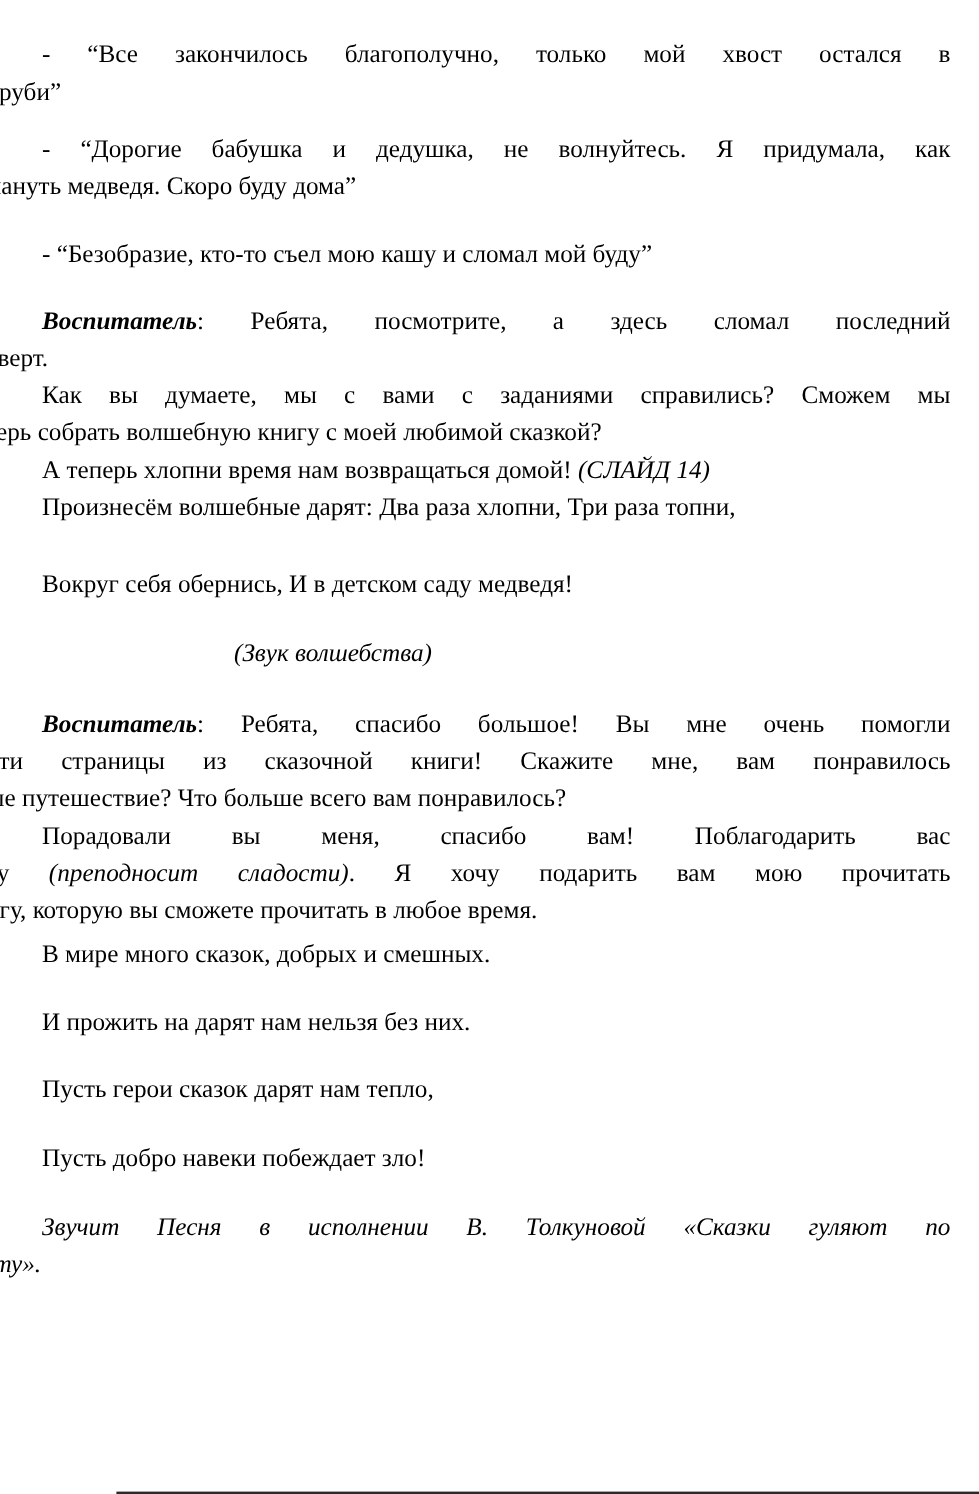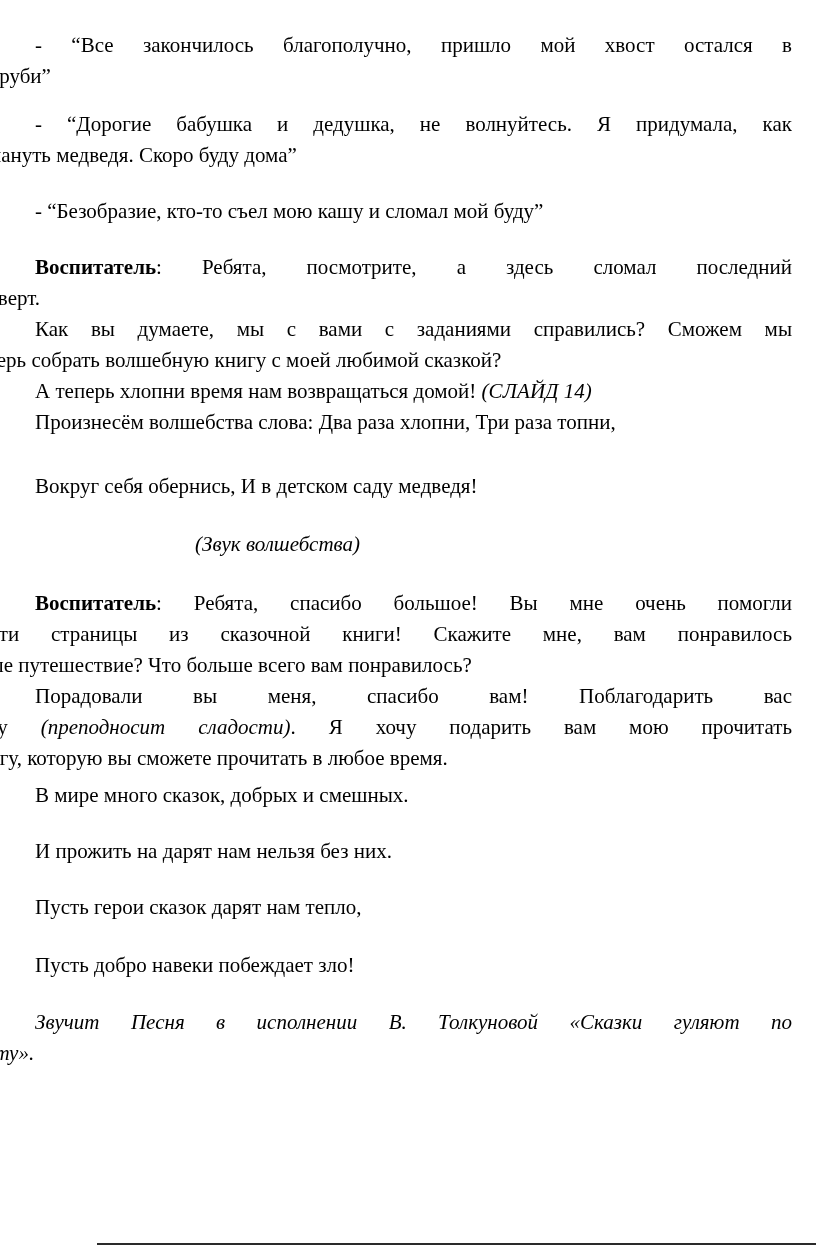--- a/index.html
+++ b/index.html
@@ -34,21 +34,21 @@
   }
   .para { margin: 0; padding: 0; }
   .line { display: block; }
   
   .just {
     text-align: justify;
     text-align-last: justify;
   }
   
   .ind { padding-left: 68px; }
-  .bold { font-weight: bold; }
+  .bold { font-weight: bold; font-style: italic; }
   .ital { font-style: italic; }
   .centered-note { padding-left: 228px; }
   .mt6  { margin-top: 6px; }
   .mt17 { margin-top: 17px; }
   .mt25 { margin-top: 25px; }
   .mt26 { margin-top: 26px; }
   .mt27 { margin-top: 27px; }
   .mt28 { margin-top: 28px; }
   .mt33 { margin-top: 33px; }
   .page-separator {
@@ -60,21 +60,21 @@
     background: #2a2a2a;
   }
 </style>
 </head>
 <body>
 
 <div class="page">
   <div class="content">
 
     <div class="para">
-      <div class="line just ind"><span>- “Все закончилось благополучно, пришло мой хвост остался в</span></div>
+      <div class="line just ind"><span>- “Все закончилось благополучно, только мой хвост остался в</span></div>
       <div class="line"><span>проруби”</span></div>
     </div>
 
     <div class="para mt17">
       <div class="line just ind"><span>- “Дорогие бабушка и дедушка, не волнуйтесь. Я придумала, как</span></div>
       <div class="line"><span>обмануть медведя. Скоро буду дома”</span></div>
     </div>
 
     <div class="para mt25">
       <div class="line ind"><span>- “Безобразие, кто-то съел мою кашу и сломал мой буду”</span></div>
@@ -88,21 +88,21 @@
     <div class="para">
       <div class="line just ind"><span>Как вы думаете, мы с вами с заданиями справились? Сможем мы</span></div>
       <div class="line"><span>теперь собрать волшебную книгу с моей любимой сказкой?</span></div>
     </div>
 
     <div class="para">
       <div class="line ind"><span>А теперь хлопни время нам возвращаться домой! </span><span class="ital">(СЛАЙД 14)</span></div>
     </div>
 
     <div class="para">
-      <div class="line ind"><span>Произнесём волшебства слова: Два раза хлопни, Три раза топни,</span></div>
+      <div class="line ind"><span>Произнесём волшебные дарят: Два раза хлопни, Три раза топни,</span></div>
     </div>
 
     <div class="para mt33">
       <div class="line ind"><span>Вокруг себя обернись, И в детском саду медведя!</span></div>
     </div>
 
     <div class="para mt27">
       <div class="line centered-note"><span class="ital">(Звук волшебства)</span></div>
     </div>
 

